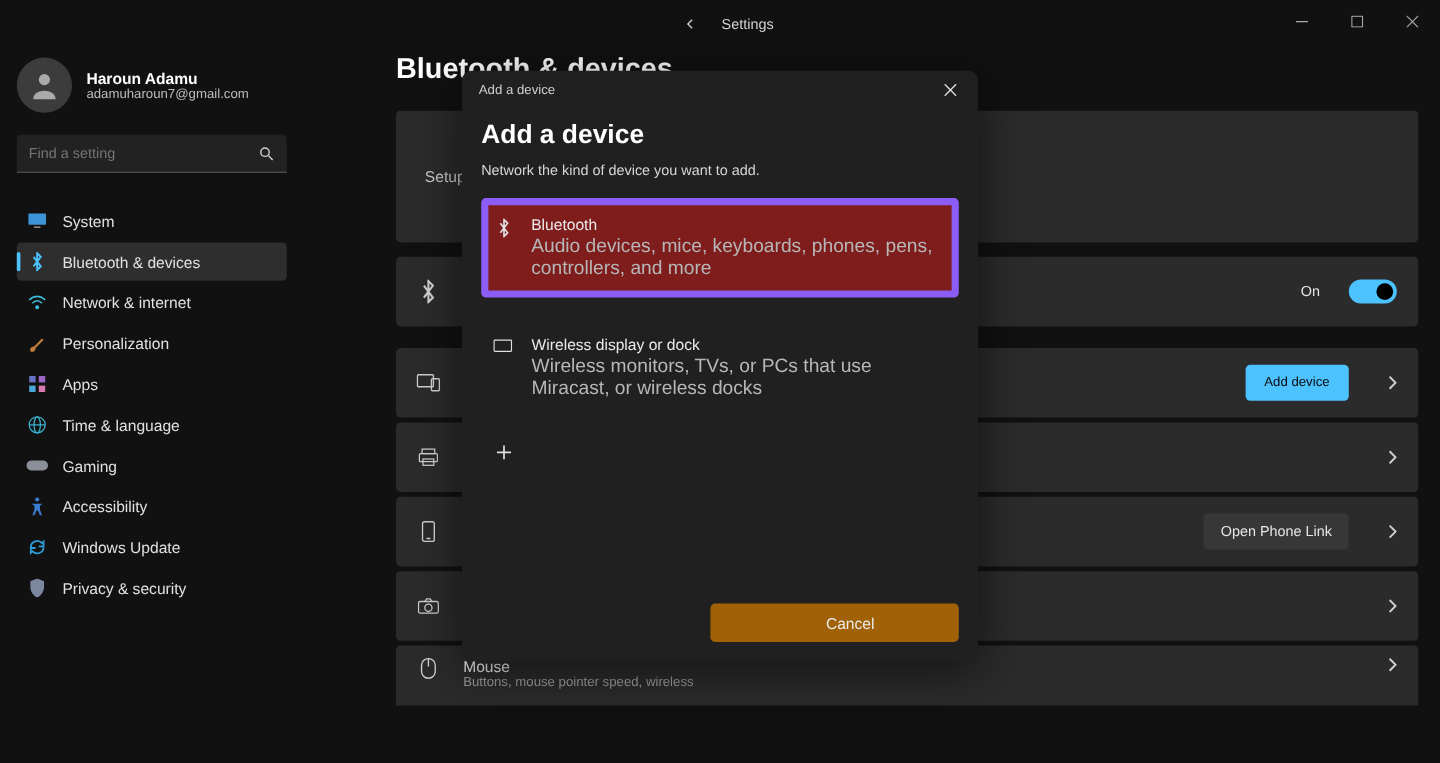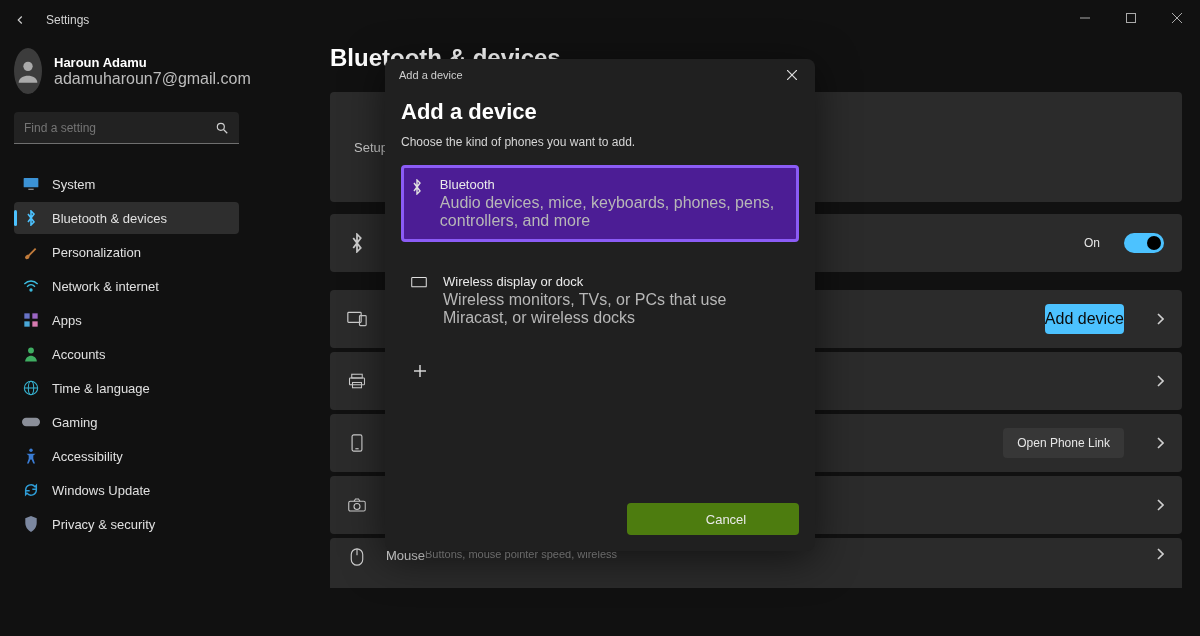--- a/index.html
+++ b/index.html
@@ -1,76 +1,76 @@
 <!DOCTYPE html>
 <html><head>
 <meta charset="utf-8">
 <style>
   * { box-sizing: border-box; margin: 0; padding: 0; }
   html, body { width: 1200px; height: 636px; overflow: hidden; font-family: "Segoe UI", Arial, sans-serif; background:#111111; color:#e6e6e6; }
   svg { display:block; }
 
-  .titlebar { position:absolute; top:0; left:0; right:0; height:40px; display:flex; align-items:center; }
+  .titlebar { position:absolute; top:0; left:0; right:0; height:40px; display:flex; align-items:center;justify-content:center; }
   .back-btn { width:40px; height:40px; display:flex; align-items:center; justify-content:center; }
   .title-label { font-size:12px; color:#d4d4d4; margin-left:6px; }
   .winbtns { position:absolute; right:0; top:0; display:flex; }
   .winbtn { width:46px; height:36px; display:flex; align-items:center; justify-content:center; color:#aaa; }
 
   .sidebar { position:absolute; left:14px; top:48px; width:225px; }
   .profile { display:flex; align-items:center; gap:12px; margin-bottom:18px; }
   .avatar { width:46px; height:46px; border-radius:50%; background:#3c3c3c; display:flex; align-items:center; justify-content:center; }
   .avatar svg { fill:#aaa; }
   .profile-text .name { font-size:13px; font-weight:600; color:#fff; }
-  .profile-text .email { font-size:16px; color:#bdbdbd; }
+  .profile-text .email { font-size:11px; color:#bdbdbd; }
 
   .searchbox { background:#222; height:32px; border-bottom:1px solid #6f6f6f; display:flex; align-items:center; padding:0 10px; border-radius:4px 4px 0 0; margin-bottom:24px;}
   .searchbox input { flex:1; background:transparent; border:none; outline:none; color:#bdbdbd; font-size:12px; }
   .searchbox .sicon { width:14px; height:14px; }
 
   .navlist { display:flex; flex-direction:column; gap:2px; }
   .navitem { display:flex; align-items:center; height:32px; padding:0 8px; border-radius:4px; gap:12px; font-size:13px; color:#e0e0e0; position:relative; }
   .navitem.active { background:#2e2e2e; }
   .navitem.active::before { content:""; position:absolute; left:0; top:8px; bottom:8px; width:3px; background:#4cc2ff; border-radius:2px; }
   .navitem .icn { width:18px; height:18px; display:flex; align-items:center; justify-content:center; }
 
   .main { position:absolute; left:330px; top:44px; right:18px; bottom:0; }
   .page-title { font-size:24px; font-weight:600; color:#fff; }
 
   .content { position:absolute; top:48px; left:0; right:0; bottom:0; overflow:hidden; }
 
   .setup-banner { background:#2b2b2b; border-radius:4px; height:110px; display:flex; align-items:center; padding:0 24px; color:#c9c9c9; font-size:13px; margin-bottom:12px;}
   
   .row { background:#2b2b2b; border-radius:4px; height:58px; display:flex; align-items:center; padding:0 18px 0 14px; margin-bottom:4px; gap:16px;}
   .row .ricon { width:26px; display:flex; justify-content:center; color:#cfcfcf;}
-  .row .rtext { flex:1; display:flex; flex-direction:row; }
+  .row .rtext { flex:1; display:flex; flex-direction:column; }
   .row .rtitle { font-size:13px; color:#eaeaea; }
   .row .rsub { font-size:11px; color:#9b9b9b; }
   .row .chev { color:#cfcfcf; }
   .toggle-on { font-size:12px; color:#e6e6e6; margin-right:8px;}
   .toggle { width:40px; height:20px; border-radius:10px; background:#4cc2ff; position:relative; }
   .toggle::after { content:""; position:absolute; right:3px; top:3px; width:14px; height:14px; border-radius:50%; background:#000; }
 
-  .btn-primary { background:#4cc2ff; color:#0b0b0b; font-size:16px; height:30px; padding:0 0; border-radius:4px; display:flex; align-items:center; }
+  .btn-primary { background:#4cc2ff; color:#0b0b0b; font-size:11px; height:30px; padding:0 16px; border-radius:4px; display:flex; align-items:center; }
   .btn-secondary { background:#373737; color:#e6e6e6; font-size:12px; height:30px; padding:0 14px; border-radius:4px; display:flex; align-items:center; }
 
   
   .dialog { position:absolute; left:385px; top:59px; width:430px; height:492px; background:#202020; border-radius:8px; box-shadow:0 8px 40px rgba(0,0,0,0.55); display:flex; flex-direction:column; }
   .dlg-titlebar { height:32px; display:flex; align-items:center; justify-content:space-between; padding:0 8px 0 14px;}
   .dlg-wintitle { font-size:11px; color:#cfcfcf; }
   .dlg-close { width:30px; height:28px; display:flex; align-items:center; justify-content:center; color:#ddd;}
   .dlg-body { padding:8px 16px 0 16px; flex:1; display:flex; flex-direction:column;}
   .dlg-heading { font-size:22px; font-weight:600; color:#fff; margin-bottom:10px;}
   .dlg-sub { font-size:12px; color:#d6d6d6; margin-bottom:16px;}
   .dlg-option { display:flex; gap:16px; padding:12px 10px; border-radius:4px; align-items:flex-start; }
-  .dlg-option.highlight { background:#4c1d95; border:3px solid #8b5cf6; padding:9px 7px; margin:0 -0px 8px; }
+  .dlg-option.highlight { background:#7f1d1d; border:6px solid #8b5cf6; padding:9px 7px; margin:0 -0px 8px; }
   .dlg-option .oicon { width:18px; display:flex; justify-content:center; padding-top:2px; color:#e0e0e0;}
   .dlg-option .otext .otitle { font-size:13px; color:#eaeaea; }
   .dlg-option .otext .osub { font-size:16px; color:#b7b7b7; margin-top:2px; }
   .dlg-footer { margin-top:auto; padding:12px 16px 16px; display:flex; justify-content:flex-end;}
-  .dlg-cancel { background:#4d7c0f; width:172px; height:32px; border-radius:4px; display:flex; align-items:center; justify-content:center; font-size:13px; color:#eaeaea;padding-left:26px;}
+  .dlg-cancel { background:#a16207; width:207px; height:32px; border-radius:4px; display:flex; align-items:center; justify-content:center; font-size:13px; color:#eaeaea;padding-left:26px;}
 
 </style>
 </head>
 <body>
 
 <div class="titlebar">
   <div class="back-btn">
     <svg width="14" height="14" viewBox="0 0 24 24" fill="none" stroke="#cfcfcf" stroke-width="2">
         <path d="M15 6l-6 6 6 6"></path>
       </svg>
@@ -133,55 +133,46 @@
     <div class="navitem active">
       <span class="icn">
           <svg width="12" height="16" viewBox="0 0 10 16" fill="none" stroke="#4cc2ff" stroke-width="1.6">
             <path d="M2 4l6 8-3 3V1l3 3-6 8"></path>
           </svg>
         </span>
       <span>Bluetooth &amp; devices</span>
     </div>
     <div class="navitem">
       <span class="icn">
-          <svg width="16" height="16" viewBox="0 0 24 24" fill="#c17b3b">
-            <path d="M3 21c0-3 2-5 5-5l10-10 2 2-10 10c0 3-2 5-5 5z"></path>
-          </svg>
-        </span>
-      <span>Personalization</span>
-    </div>
-    <div class="navitem">
-      <span class="icn">
           <svg width="16" height="12" viewBox="0 0 24 18" fill="none" stroke="#3dbde0" stroke-width="2">
             <path d="M2 6c6-6 14-6 20 0"></path>
             <path d="M6 10c4-4 8-4 12 0"></path>
             <circle cx="12" cy="15" r="1.5" fill="#3dbde0"></circle>
           </svg>
         </span>
       <span>Network &amp; internet</span>
+    </div>
+    <div class="navitem">
+      <span class="icn">
+          <svg width="16" height="16" viewBox="0 0 24 24" fill="#c17b3b">
+            <path d="M3 21c0-3 2-5 5-5l10-10 2 2-10 10c0 3-2 5-5 5z"></path>
+          </svg>
+        </span>
+      <span>Personalization</span>
     </div>
     <div class="navitem">
       <span class="icn">
           <svg width="16" height="16" viewBox="0 0 24 24">
             <rect x="2" y="2" width="8" height="8" fill="#6873c6"></rect>
             <rect x="14" y="2" width="8" height="8" fill="#9c66c4"></rect>
             <rect x="2" y="14" width="8" height="8" fill="#4aa8d8"></rect>
             <rect x="14" y="14" width="8" height="8" fill="#d67ab0"></rect>
           </svg>
         </span>
       <span>Apps</span>
-    </div>
-    <div class="navitem">
-      <span class="icn">
-          <svg width="14" height="16" viewBox="0 0 24 26" fill="#3fae62">
-            <circle cx="12" cy="7" r="5"></circle>
-            <path d="M2 26c0-6 5-10 10-10s10 4 10 10z"></path>
-          </svg>
-        </span>
-      <span>Accounts</span>
     </div>
     <div class="navitem">
       <span class="icn">
           <svg width="16" height="16" viewBox="0 0 24 24" fill="none" stroke="#37b1cf" stroke-width="1.6">
             <circle cx="12" cy="12" r="10"></circle>
             <ellipse cx="12" cy="12" rx="4" ry="10"></ellipse>
             <line x1="2" y1="12" x2="22" y2="12"></line>
           </svg>
         </span>
       <span>Time &amp; language</span>
@@ -349,21 +340,21 @@
     <span class="dlg-wintitle">Add a device</span>
     <div class="dlg-close">
       <svg width="10" height="10">
           <line x1="0" y1="0" x2="10" y2="10" stroke="#ddd" stroke-width="1.2"></line>
           <line x1="10" y1="0" x2="0" y2="10" stroke="#ddd" stroke-width="1.2"></line>
         </svg>
     </div>
   </div>
   <div class="dlg-body">
     <div class="dlg-heading">Add a device</div>
-    <div class="dlg-sub">Choose the kind of phones you want to add.</div>
+    <div class="dlg-sub">Network the kind of device you want to add.</div>
 
     <div class="dlg-option highlight">
       <div class="oicon">
           <svg width="12" height="16" viewBox="0 0 10 16" fill="none" stroke="#e0e0e0" stroke-width="1.4">
             <path d="M2 4l6 8-3 3V1l3 3-6 8"></path>
           </svg>
         </div>
       <div class="otext">
         <div class="otitle">Bluetooth</div>
         <div class="osub">Audio devices, mice, keyboards, phones, pens, controllers, and more</div>

